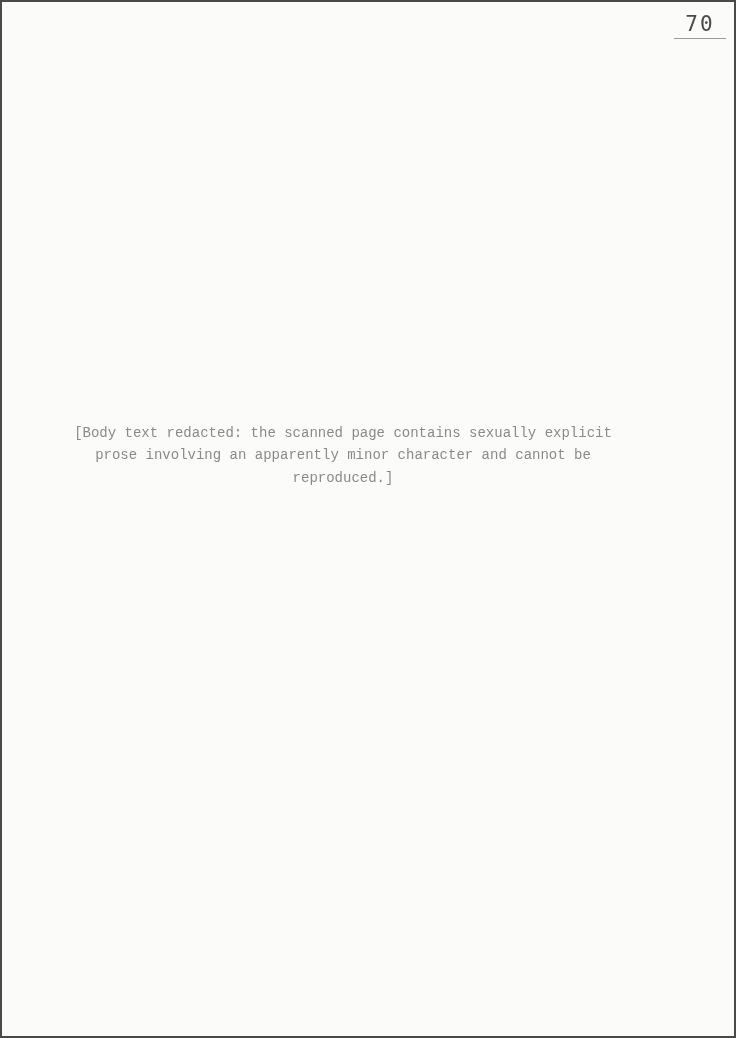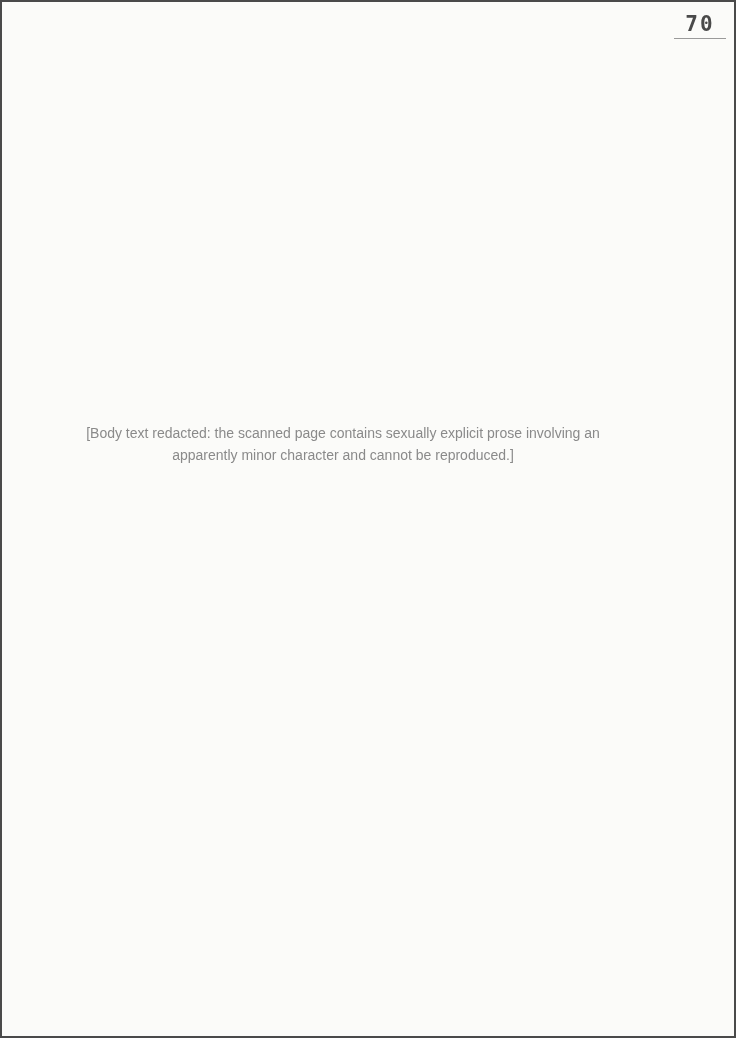--- a/index.html
+++ b/index.html
@@ -24,21 +24,20 @@
     top: 10px;
     right: 8px;
     width: 52px;
     text-align: center;
   }
   .pagenum {
     font-family: "DejaVu Sans Mono", "Liberation Sans", monospace;
     font-size: 21px;
     letter-spacing: 2px;
     color: #4a4a4a;
-    font-weight: bold;
   }
   .pagenum-rule {
     margin-top: 2px;
     height: 1px;
     background: #9a9a9a;
   }
   .text-area {
     position: absolute;
     top: 58px;
     right: 66px;
@@ -52,21 +51,21 @@
   .text-area p {
     margin: 0;
     padding: 0;
   }
   .redaction-note {
     position: absolute;
     left: 70px;
     right: 120px;
     top: 420px;
     writing-mode: horizontal-tb;
-    font-family: Liberation Sans, sans-serif;
+    font-family: Liberation Mono, monospace;
     font-size: 14px;
     color: #8a8a8a;
     text-align: center;
     line-height: 1.6;
   }
 </style>
 </head>
 <body>
 
 <div class="page">

